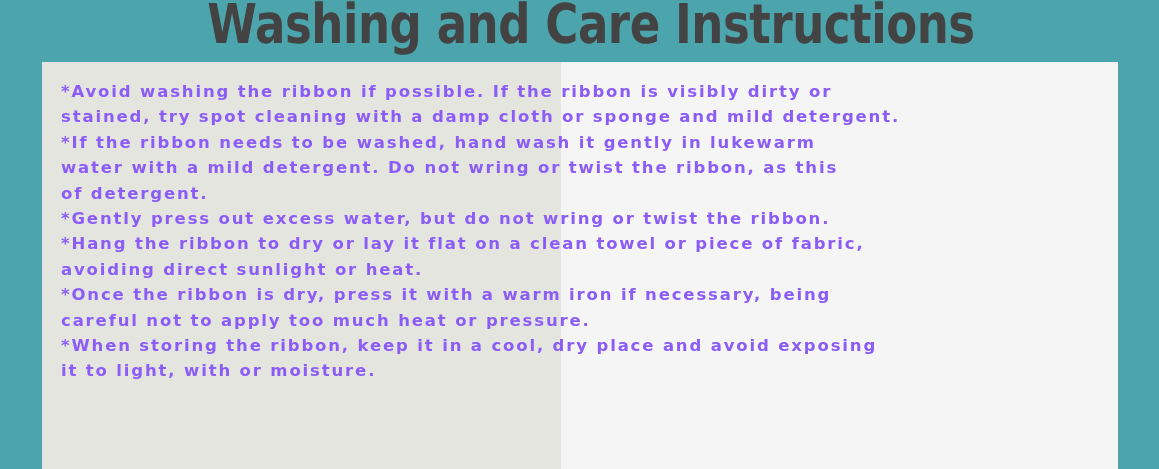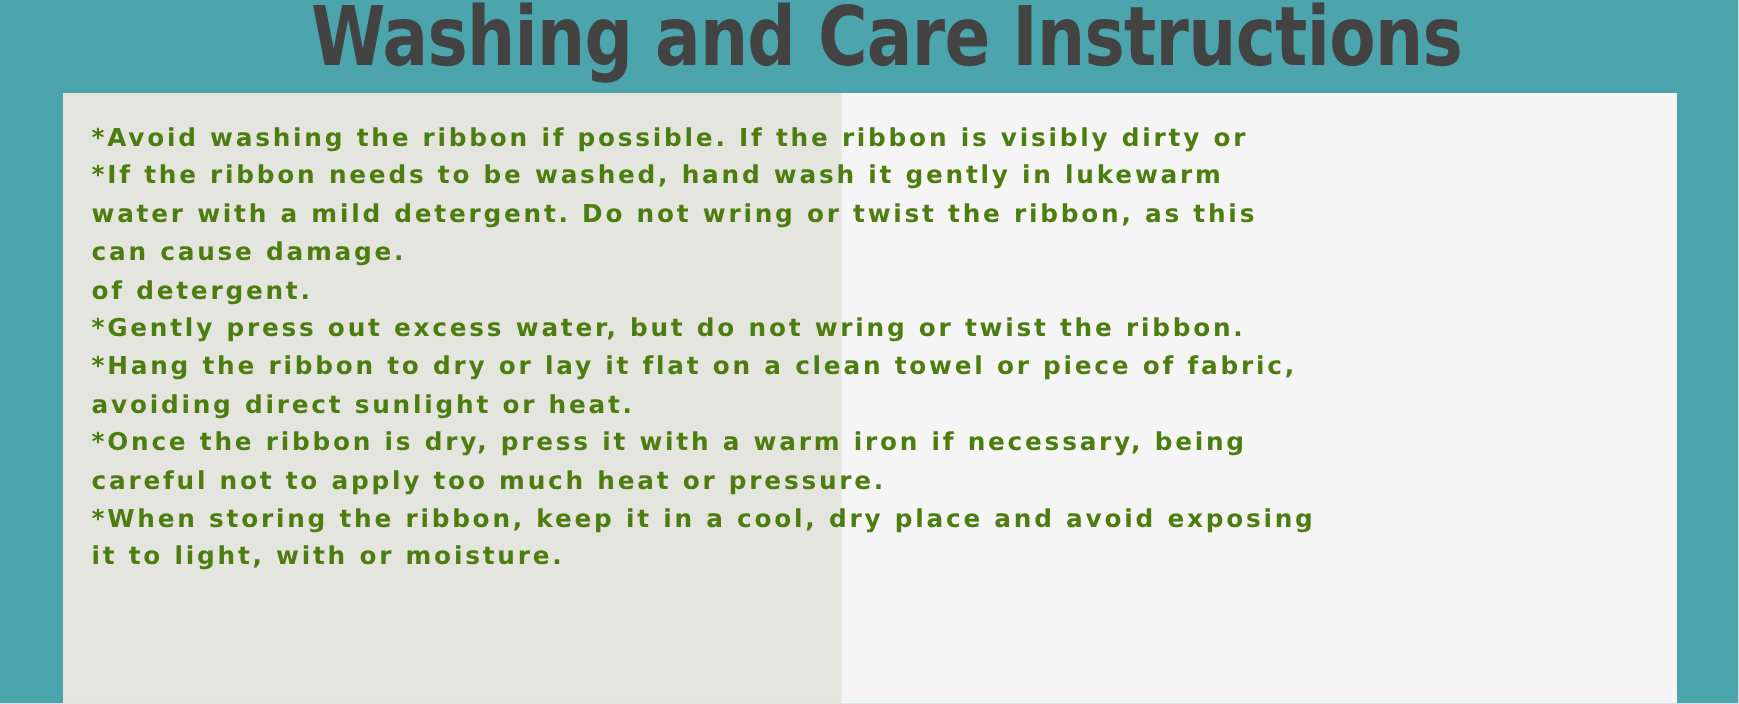--- a/index.html
+++ b/index.html
@@ -71,42 +71,42 @@
     padding: 17px 0 0 19px;
     margin: 0;
     list-style: none;
   }
   .instruction-line {
     font-family: "DejaVu Sans", sans-serif;
     font-weight: 700;
     font-size: 16.5px;
     line-height: 25.4px;
     letter-spacing: 1.85px;
-    color: #4d7c0f;
+    color: #8b5cf6;
     white-space: nowrap;
     margin: 0;
     padding: 0;
   }
 </style>
 </head>
 <body>
 
 <div id="poster">
 
   <div id="title-bar">
     <h1 id="poster-title">Washing and Care Instructions</h1>
   </div>
 
   <div id="content-panel">
     <div id="panel-left-wash"></div>
     <div id="instructions">
       <p class="instruction-line">*Avoid washing the ribbon if possible. If the ribbon is visibly dirty or</p>
+      <p class="instruction-line">stained, try spot cleaning with a damp cloth or sponge and mild detergent.</p>
       <p class="instruction-line">*If the ribbon needs to be washed, hand wash it gently in lukewarm</p>
       <p class="instruction-line">water with a mild detergent. Do not wring or twist the ribbon, as this</p>
-      <p class="instruction-line">can cause damage.</p>
       <p class="instruction-line">of detergent.</p>
       <p class="instruction-line">*Gently press out excess water, but do not wring or twist the ribbon.</p>
       <p class="instruction-line">*Hang the ribbon to dry or lay it flat  on a clean towel or piece of fabric,</p>
       <p class="instruction-line">avoiding direct sunlight or heat.</p>
       <p class="instruction-line">*Once the ribbon is dry, press it with a warm iron if necessary, being</p>
       <p class="instruction-line">careful not to apply too much heat or pressure.</p>
       <p class="instruction-line">*When storing the ribbon, keep it in a cool, dry place and avoid exposing</p>
       <p class="instruction-line">it to light, with or moisture.</p>
     </div>
   </div>

